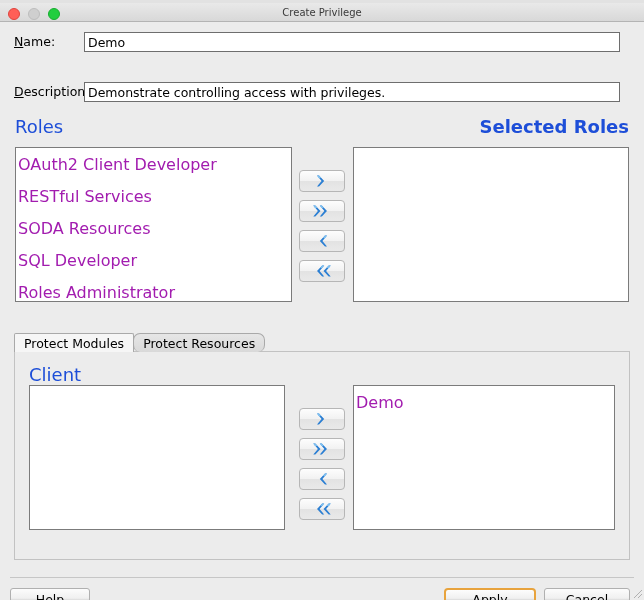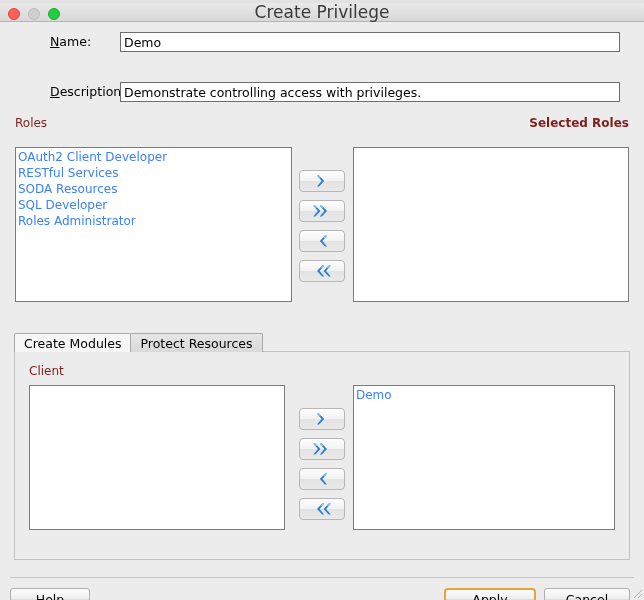--- a/index.html
+++ b/index.html
@@ -39,21 +39,21 @@
     background: linear-gradient(to bottom, #e9e9e9 0%, #d8d8d8 100%);
     border-bottom: 1px solid #b4b4b4;
     box-sizing: border-box;
   }
   .title-text {
     position: absolute;
     left: 0; top: 0;
     width: 644px;
     line-height: 19px;
     text-align: center;
-    font-size: 17px;
+    font-size: 10px;
     color: #3a3a3a;
   }
   .lights {
     position: absolute;
     left: 8px; top: 5px;
     display: flex;
     gap: 8px;
   }
   .light {
     width: 12px; height: 12px;
@@ -71,21 +71,20 @@
     width: 644px; height: 577px;
     background: #ececec;
   }
 
   
   .field-row {
     position: absolute;
     height: 28px;
     left: 14px;
     right: 24px;
-    margin-left: 36px;
   }
   .field-label {
     position: absolute;
     left: 0; top: 0;
     line-height: 20px;
     font-size: 12.5px;
     color: #000;
     white-space: nowrap;
   }
   .field-label u { text-decoration: underline; }
@@ -103,39 +102,39 @@
     color: #000;
     padding: 0 3px;
     line-height: 18px;
     outline: none;
     border-radius: 0;
   }
 
   
   .sec-label {
     position: absolute;
-    font-size: 12px;
-    color: #7f1d1d;
+    font-size: 18px;
+    color: #1d4ed8;
     white-space: nowrap;
   }
   .sec-label.right { text-align: right; font-weight: bold; }
 
   
   .listbox {
     position: absolute;
     background: #fff;
     border: 1px solid #7b7b7b;
     box-sizing: border-box;
     overflow: hidden;
   }
   .listbox .item {
-    font-size: 12px;
+    font-size: 16px;
     line-height: 16px;
-    padding: 0 2px;
-    color: #3b82f6;
+    padding: 8px 2px;
+    color: #a21caf;
     white-space: nowrap;
   }
   .listbox .inner { padding-top: 1px; }
 
   
   .xfer-col {
     position: absolute;
     width: 46px;
     display: flex;
     flex-direction: column;
@@ -179,20 +178,21 @@
     white-space: nowrap;
   }
   .tab.active {
     background: #f6f6f6;
     position: relative;
     z-index: 3;
   }
   .tab.inactive {
     background: linear-gradient(to bottom, #e6e6e6 0%, #d9d9d9 100%);
     margin-left: -1px;
+    border-radius: 7px;
   }
   .tab-panel {
     position: absolute;
     left: 0;
     top: 19px;
     border: 1px solid #c2c2c2;
     background: #ececec;
     box-sizing: border-box;
   }
   .tab-panel-mask {
@@ -314,21 +314,21 @@
         </svg>
       </button>
     </div>
 
     <div class="listbox" style="left:353px; top:124px; width:276px; height:155px;">
       <div class="inner"></div>
     </div>
 
     <div class="tabs-wrap" style="left:14px; top:309px; width:616px; height:228px;">
       <div class="tab-strip">
-        <div class="tab active">Create Modules</div>
+        <div class="tab active">Protect Modules</div>
         <div class="tab inactive">Protect Resources</div>
       </div>
       <div class="tab-panel" style="width:616px; height:209px;"></div>
       <div class="tab-panel-mask" style="left:1px; top:19px; width:111px;"></div>
     </div>
 
     <div class="sec-label" style="left:29px; top:341px;">Client</div>
 
     <div class="listbox" style="left:29px; top:362px; width:256px; height:145px;">
       <div class="inner"></div>

